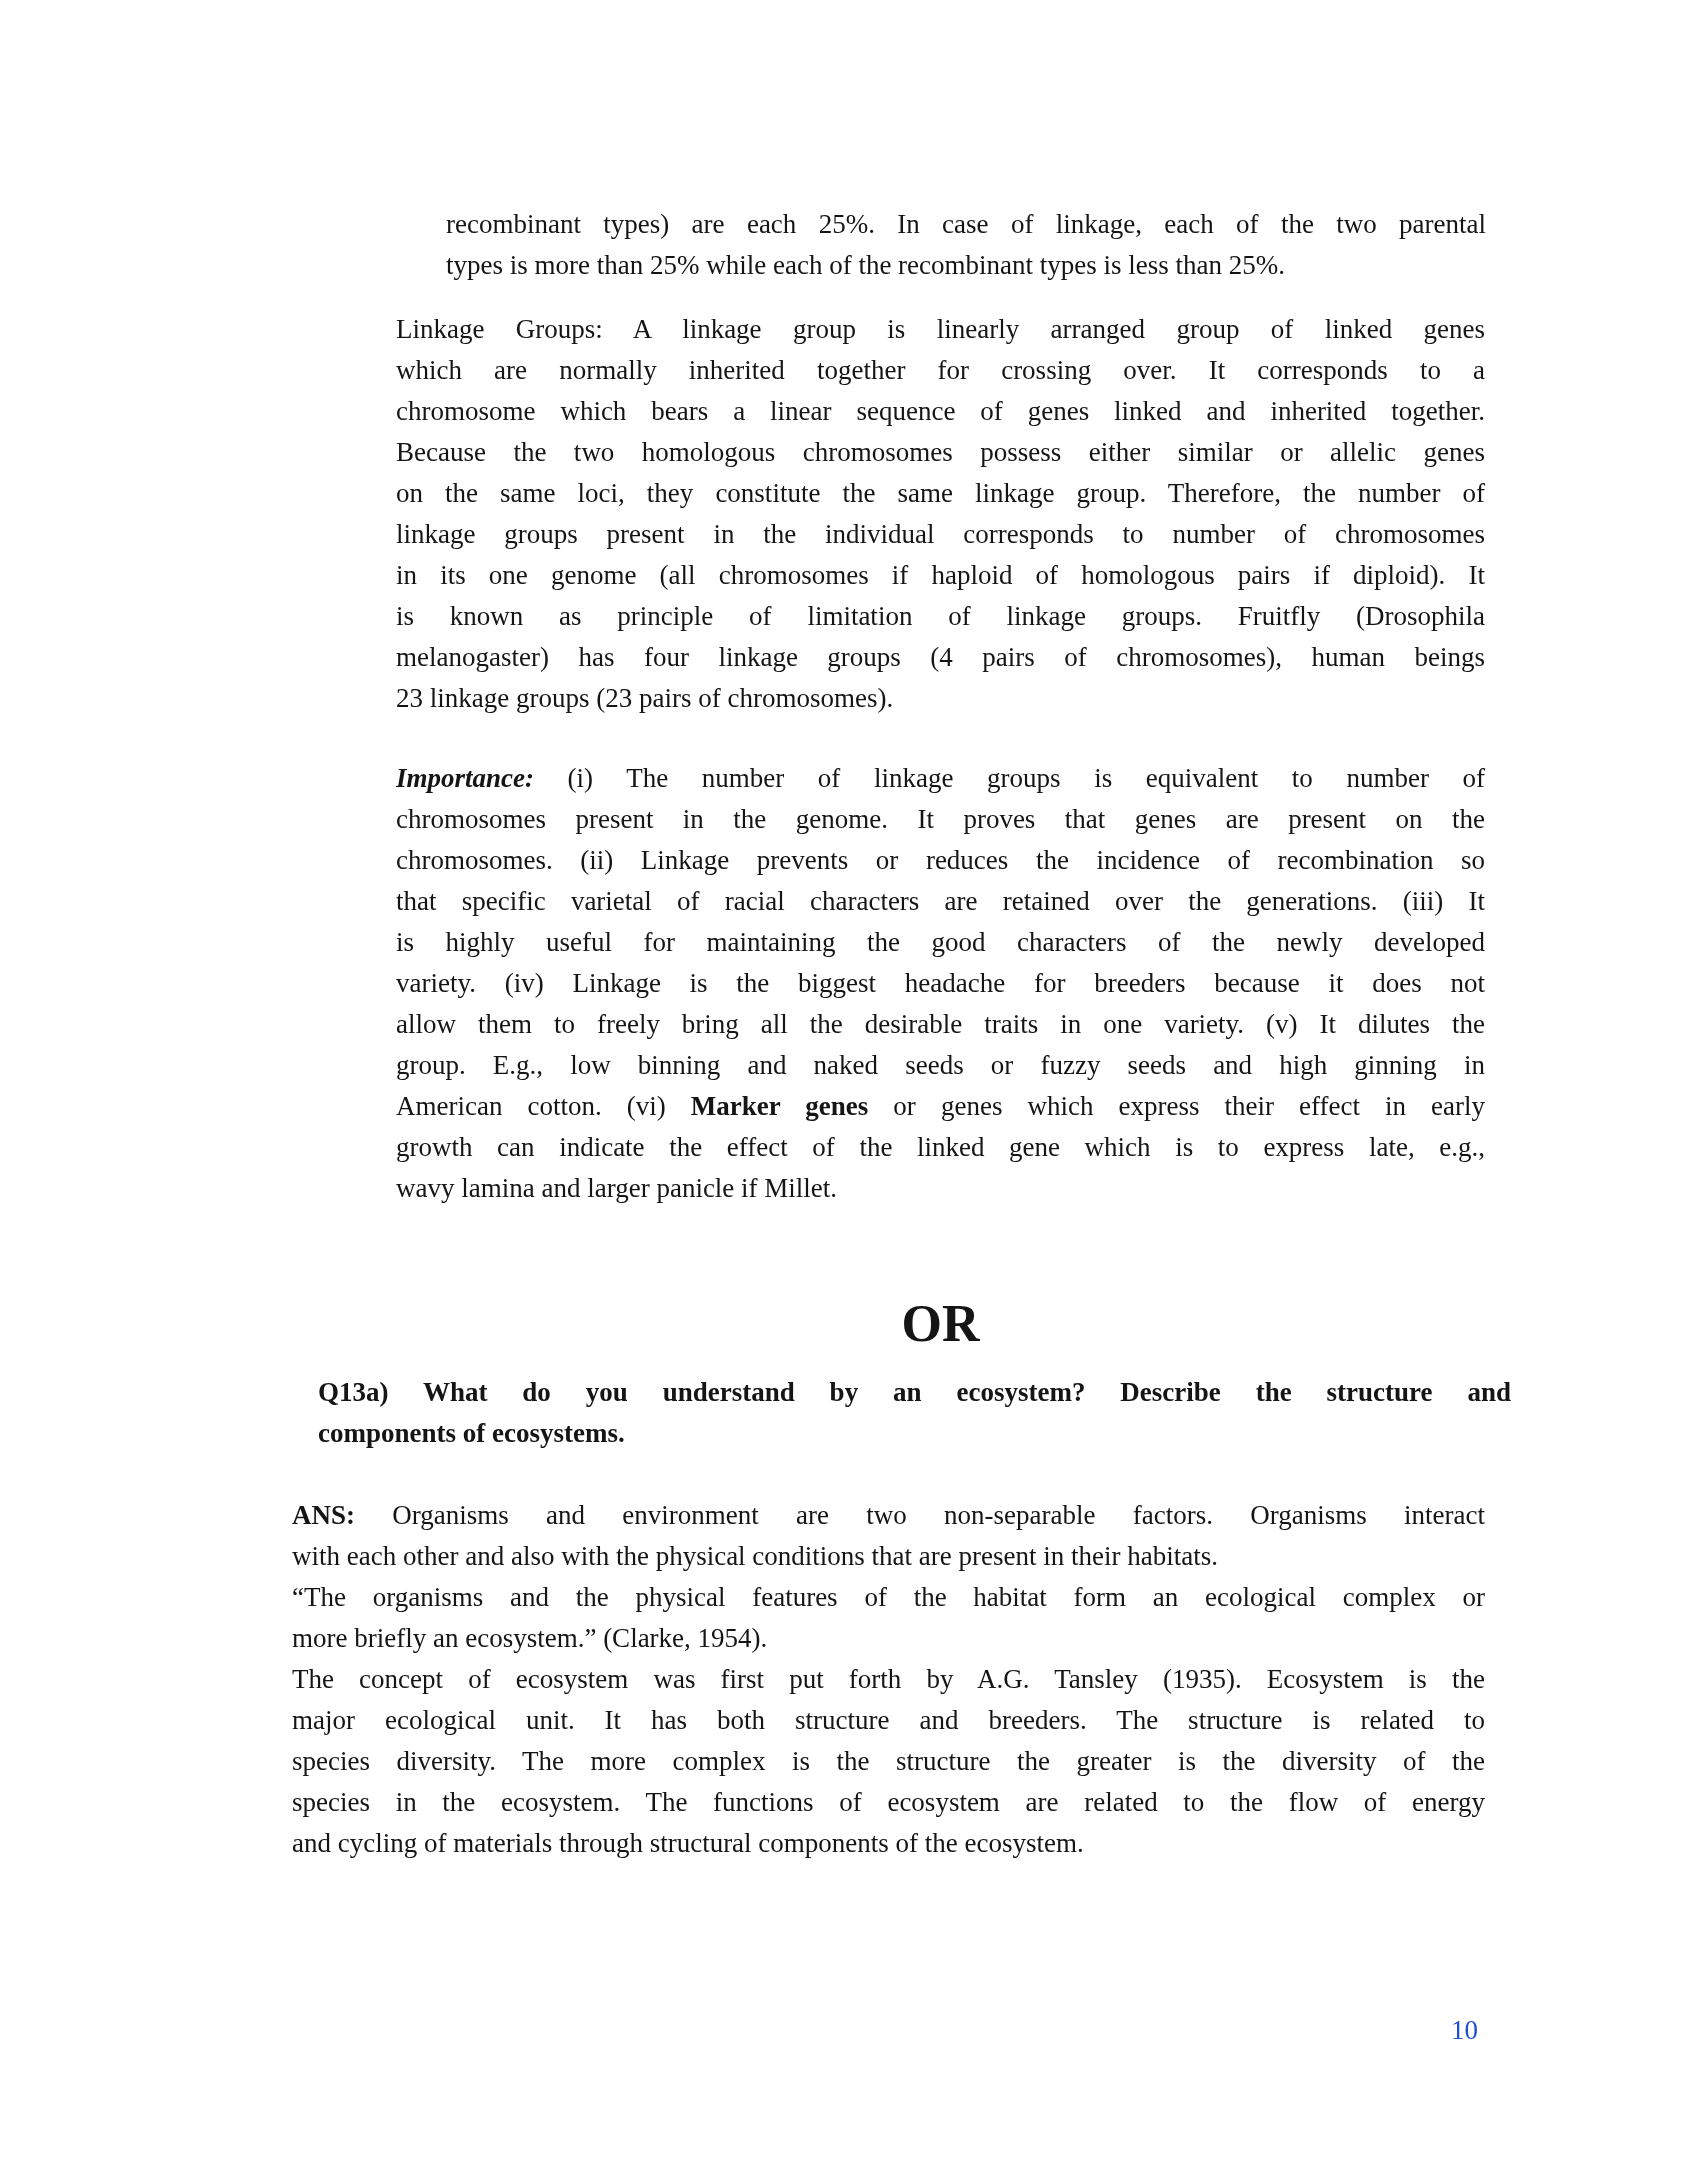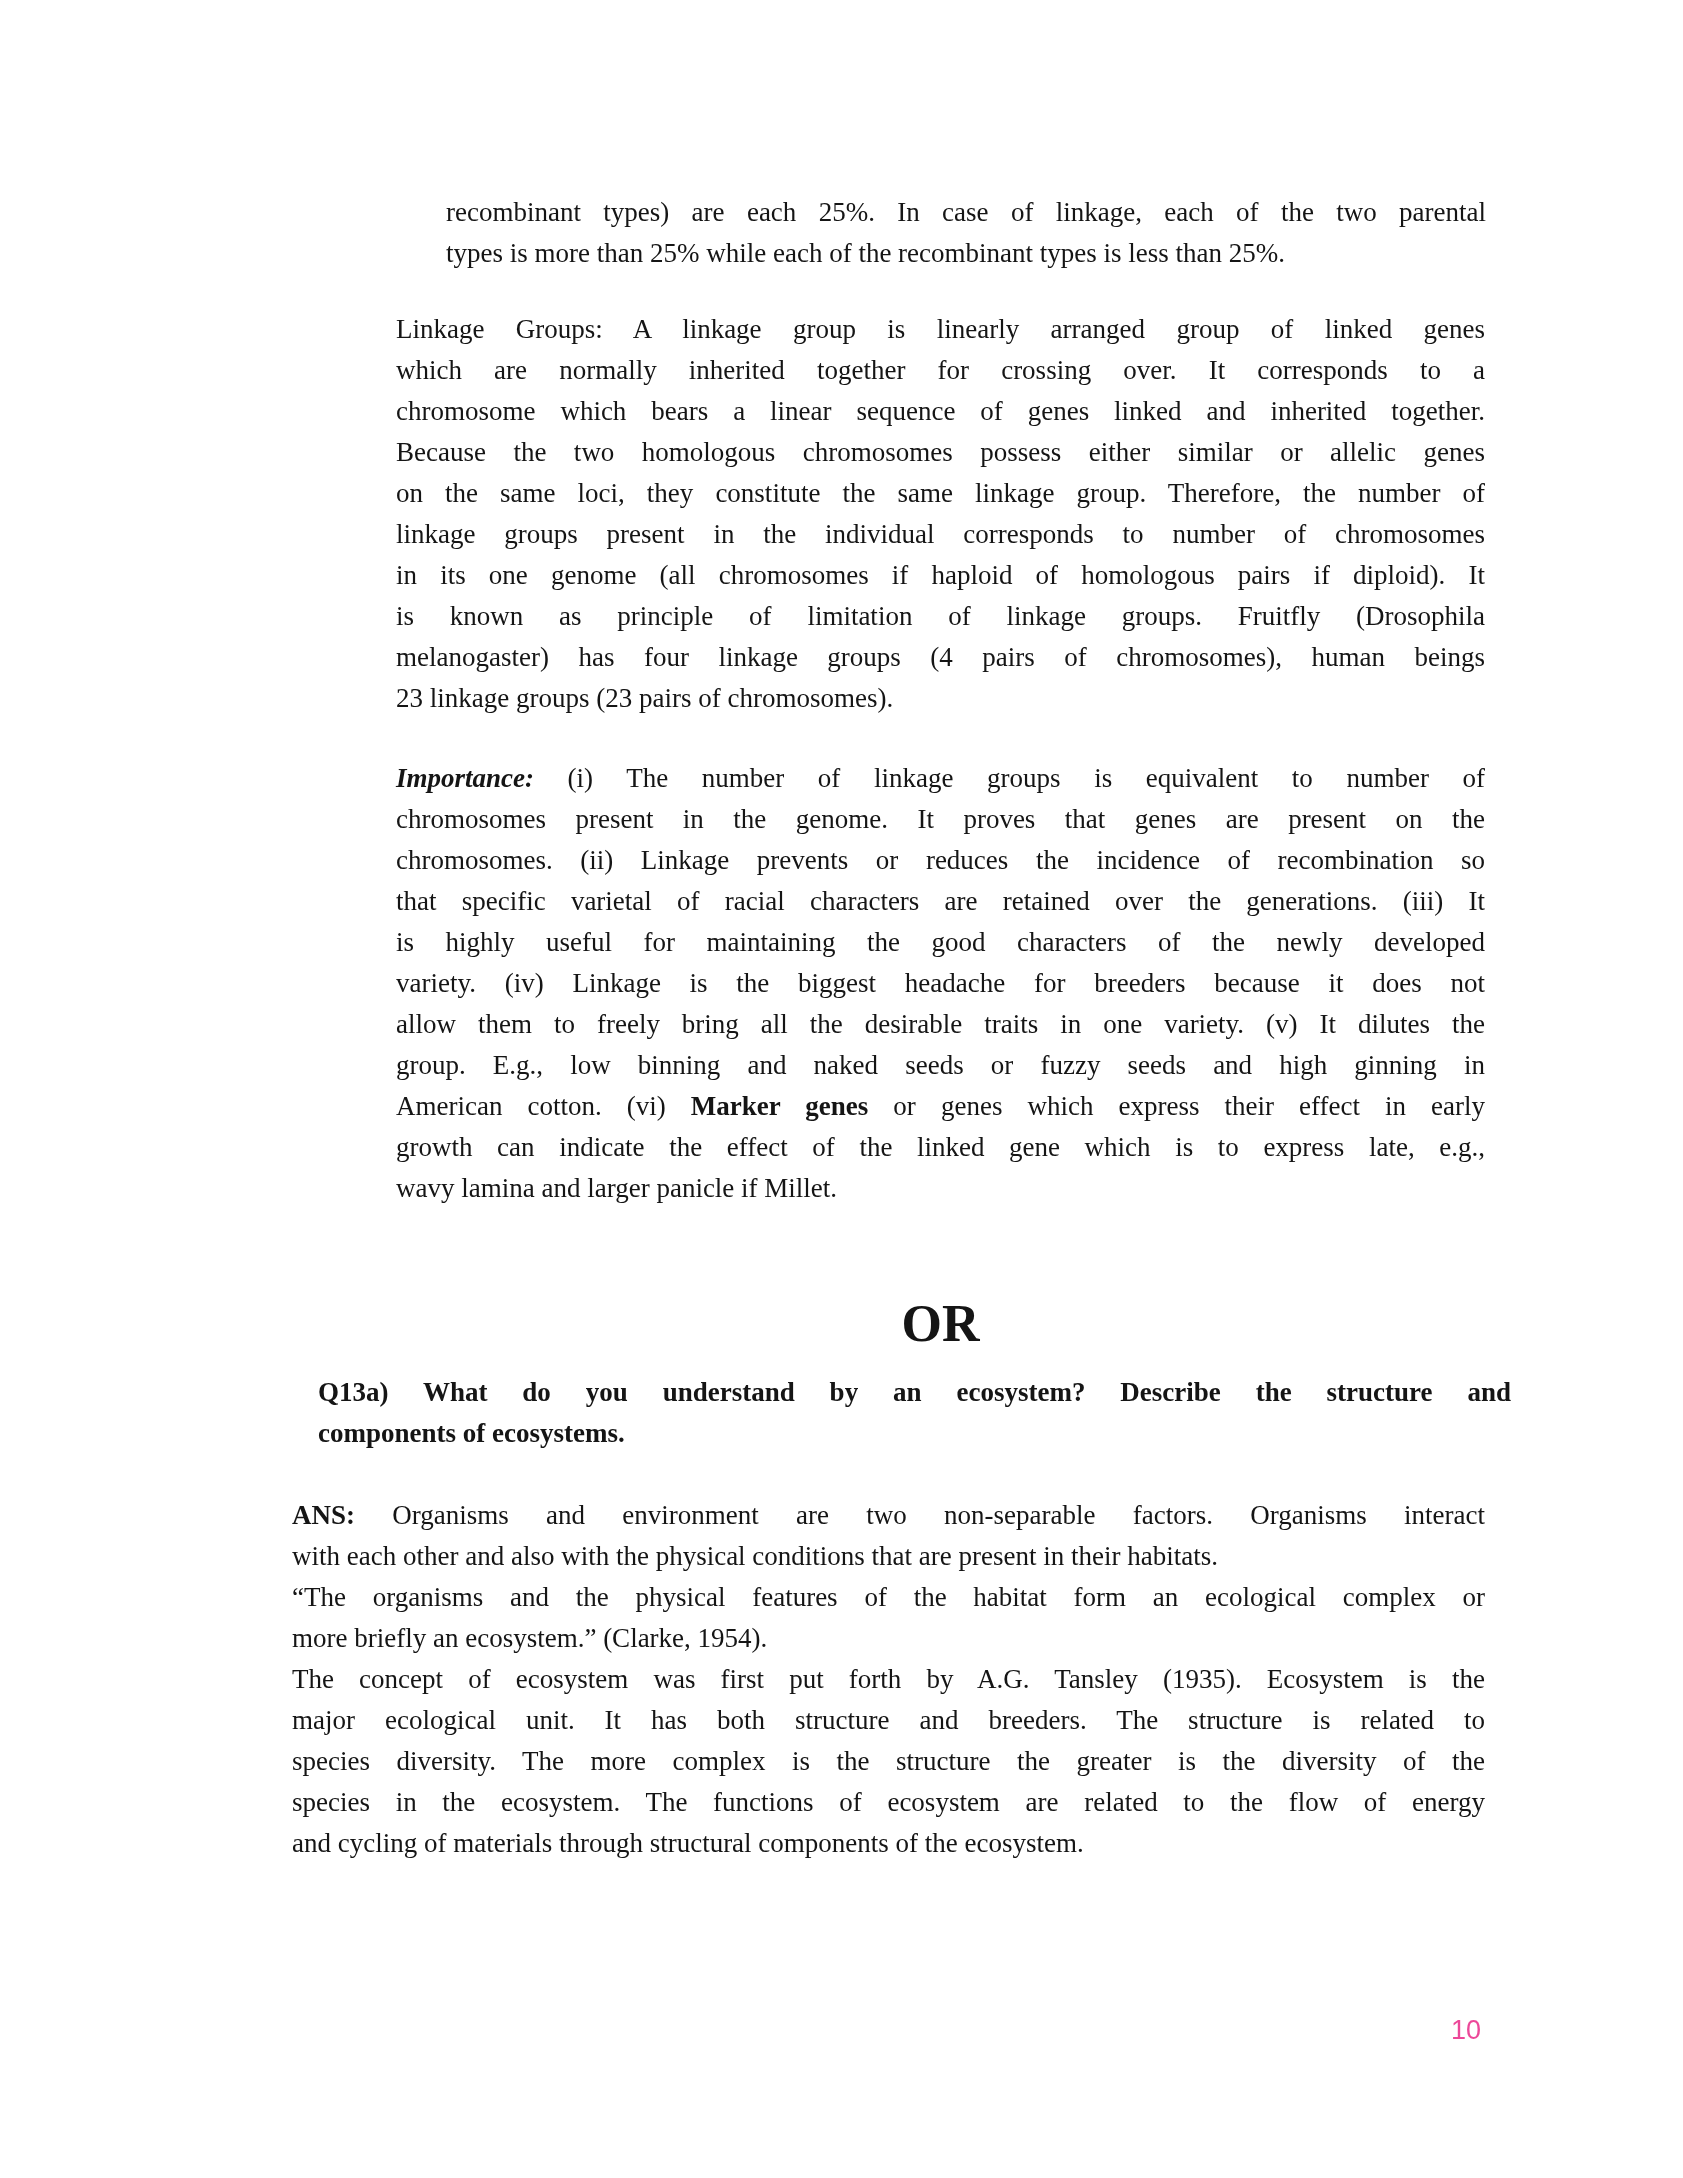--- a/index.html
+++ b/index.html
@@ -5,30 +5,30 @@
   html, body { margin: 0; padding: 0; }
   body {
     width: 1683px; height: 2178px;
     background: #ffffff;
     position: relative;
     font-family: "Liberation Serif", serif;
     color: #151515;
   }
   .page { position: absolute; left: 0; top: 0; width: 1683px; height: 2178px; background: #ffffff; }
   .block { position: absolute; font-size: 27px; line-height: 41px; }
-  .p-carryover  { left: 446px; top: 192px;  width: 1040px; }
+  .p-carryover  { left: 446px; top: 204px;  width: 1040px; }
   .p-linkage    { left: 396px; top: 309px;  width: 1089px; }
   .p-importance { left: 396px; top: 758px;  width: 1089px; }
   .or-divider   { left: 396px; top: 1301px; width: 1089px; text-align: center;
                   font-weight: bold; font-size: 52px; line-height: 46px; }
   .p-question   { left: 292px; top: 1372px; width: 1193px; margin-left: 26px; }
   .p-answer     { left: 292px; top: 1495px; width: 1193px; font-family: Liberation Serif, serif; }
   .page-number  { position: absolute; left: 1451px; top: 2014px;
                   font-size: 27px; line-height: 32px;
-                  font-family: Liberation Sans, sans-serif; color: #ec4899; }
+                  font-family: Liberation Serif, serif; color: #1d4ed8; }
   .line.just   { text-align: justify; text-align-last: justify; }
   .line.nojust { text-align: left; text-align-last: left; }
   .seg-normal      { font-weight: normal; font-style: normal; }
   .seg-bold        { font-weight: bold; }
   .seg-bold-italic { font-weight: bold; font-style: italic; }
 </style>
 </head>
 <body>
 
 <div class="page">

